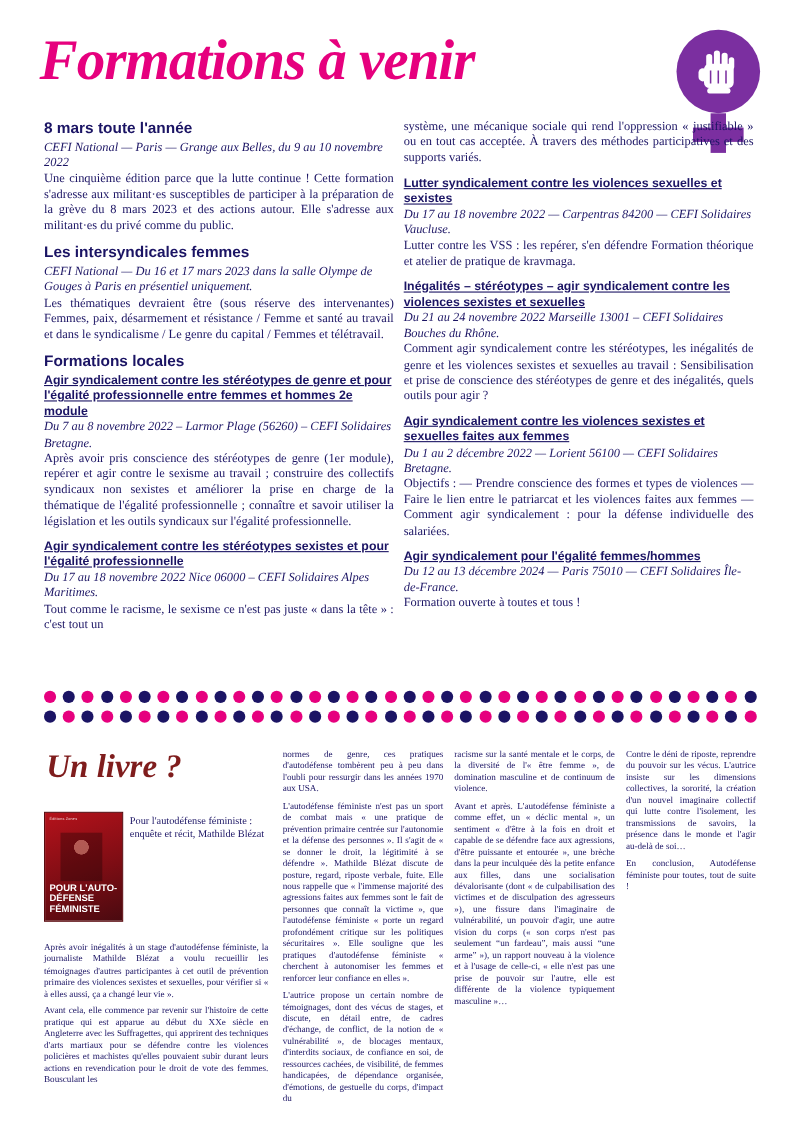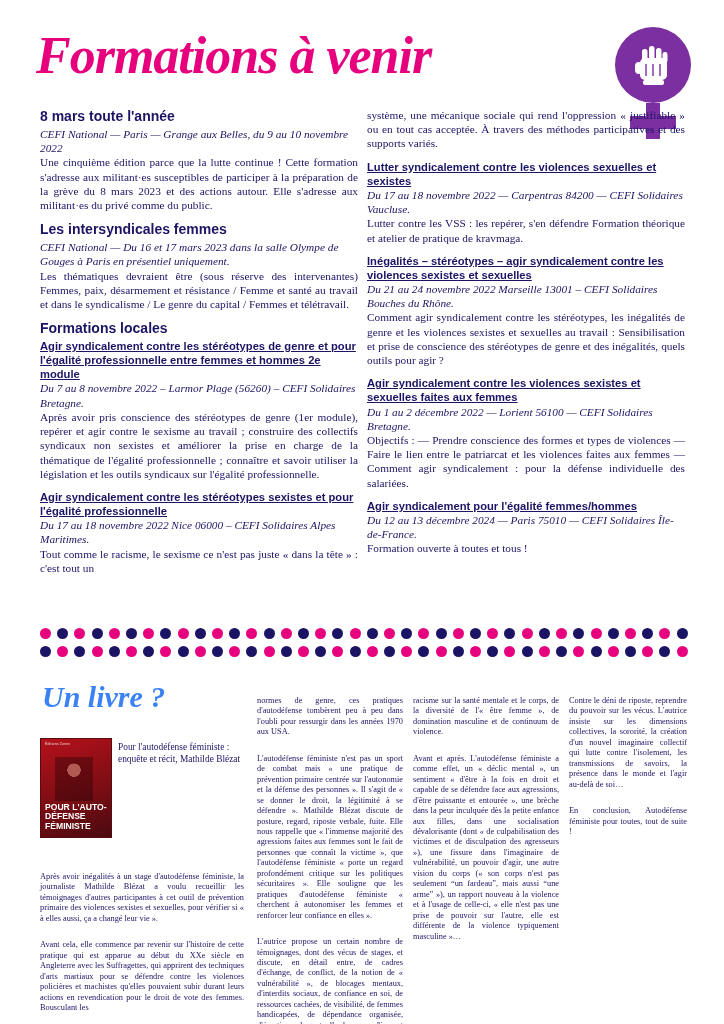--- a/index.html
+++ b/index.html
@@ -129,21 +129,21 @@
     height: 348px;
   }
   .book-title {
     position: absolute;
     left: 42px;
     top: 4px;
     font-family: "Liberation Serif", serif;
     font-weight: bold;
     font-style: italic;
     font-size: 30px;
-    color: #3b82f6;
+    color: #7f1d1d;
     white-space: nowrap;
   }
   .book-cover {
     position: absolute;
     left: 40px;
     top: 62px;
     width: 72px;
     height: 100px;
     background: linear-gradient(160deg, #b5121b 0%, #7e0d14 55%, #4a0a10 100%);
     border: 1px solid #5a0b10;
@@ -190,21 +190,21 @@
     line-height: 1.25;
   }
   .book-col {
     position: absolute;
     top: 84px;
     width: 146px;
     font-size: 8.3px;
     line-height: 1.26;
     text-align: justify;
   }
-  .book-col p { margin: 16px 0 5px 0; }
+  .book-col p { margin: 1px 0 5px 0; }
   #bcol1 { left: 40px; top: 180px; width: 204px; }
   #bcol2 { left: 257px; top: 4px; }
   #bcol3 { left: 413px; top: 4px; }
   #bcol4 { left: 569px; top: 4px; width: 118px; }
 </style>
 </head>
 <body>
 
 <div class="page">
 

